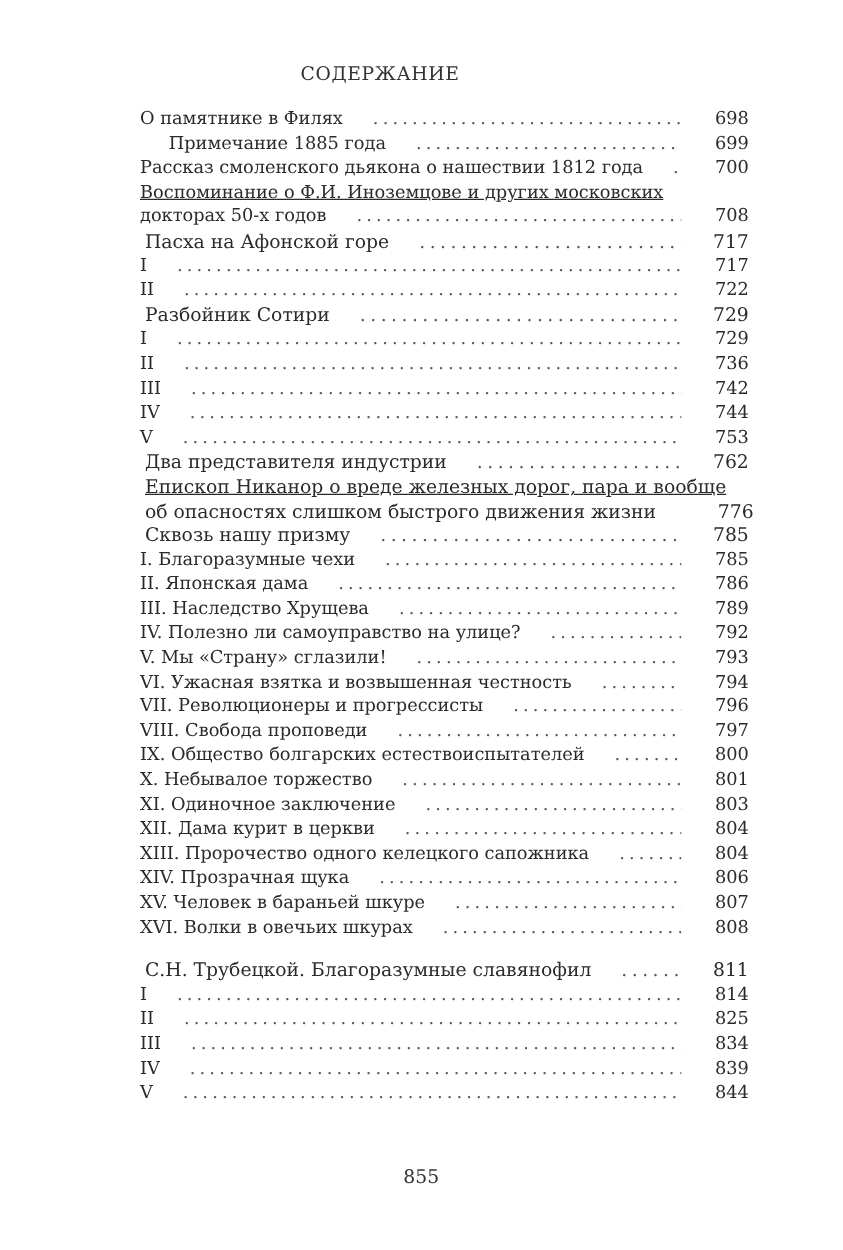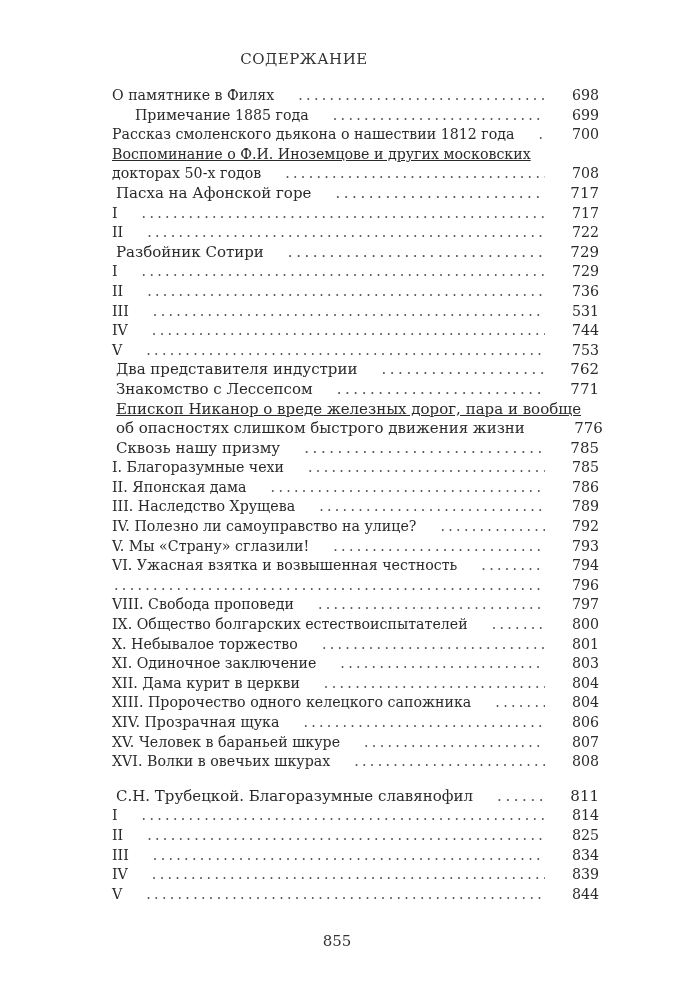--- a/index.html
+++ b/index.html
@@ -153,21 +153,21 @@
         <div class="line">
           <span class="t">II</span>
           <span class="dots"></span>
           <span class="pg">736</span>
         </div>
       </div>
       <div class="entry level-1">
         <div class="line">
           <span class="t">III</span>
           <span class="dots"></span>
-          <span class="pg">531</span>
+          <span class="pg">742</span>
         </div>
       </div>
       <div class="entry level-1">
         <div class="line">
           <span class="t">IV</span>
           <span class="dots"></span>
           <span class="pg">744</span>
         </div>
       </div>
       <div class="entry level-1">
@@ -178,27 +178,20 @@
         </div>
       </div>
       <div class="entry level-0">
         <div class="line">
           <span class="t">Два представителя индустрии</span>
           <span class="dots"></span>
           <span class="pg">762</span>
         </div>
       </div>
       <div class="entry level-0">
-        <div class="line">
-          <span class="t">Знакомство с Лессепсом</span>
-          <span class="dots"></span>
-          <span class="pg">771</span>
-        </div>
-      </div>
-      <div class="entry level-0">
         <div class="wrap-first">Епископ Никанор о вреде железных дорог, пара и вообще</div>
         <div class="line">
           <span class="t">об опасностях слишком быстрого движения жизни</span>
           <span class="dots"></span>
           <span class="pg">776</span>
         </div>
       </div>
       <div class="entry level-0">
         <div class="line">
           <span class="t">Сквозь нашу призму</span>
@@ -243,20 +236,21 @@
       </div>
       <div class="entry level-1">
         <div class="line">
           <span class="t">VI. Ужасная взятка и возвышенная честность</span>
           <span class="dots"></span>
           <span class="pg">794</span>
         </div>
       </div>
       <div class="entry level-1">
         <div class="line">
+          <span class="t">VII. Революционеры и прогрессисты</span>
           <span class="dots"></span>
           <span class="pg">796</span>
         </div>
       </div>
       <div class="entry level-1">
         <div class="line">
           <span class="t">VIII. Свобода проповеди</span>
           <span class="dots"></span>
           <span class="pg">797</span>
         </div>

